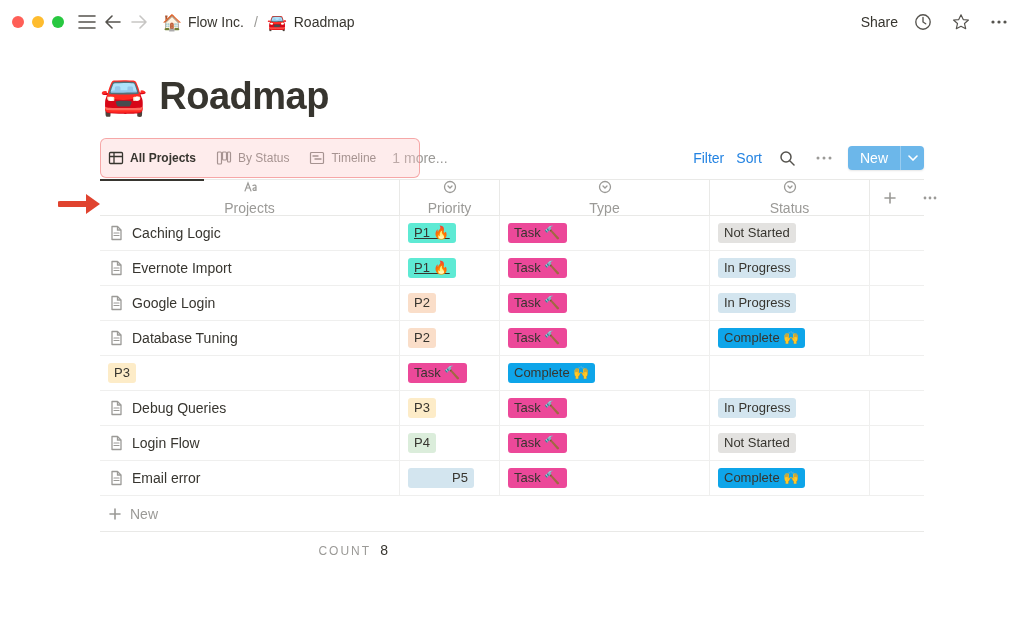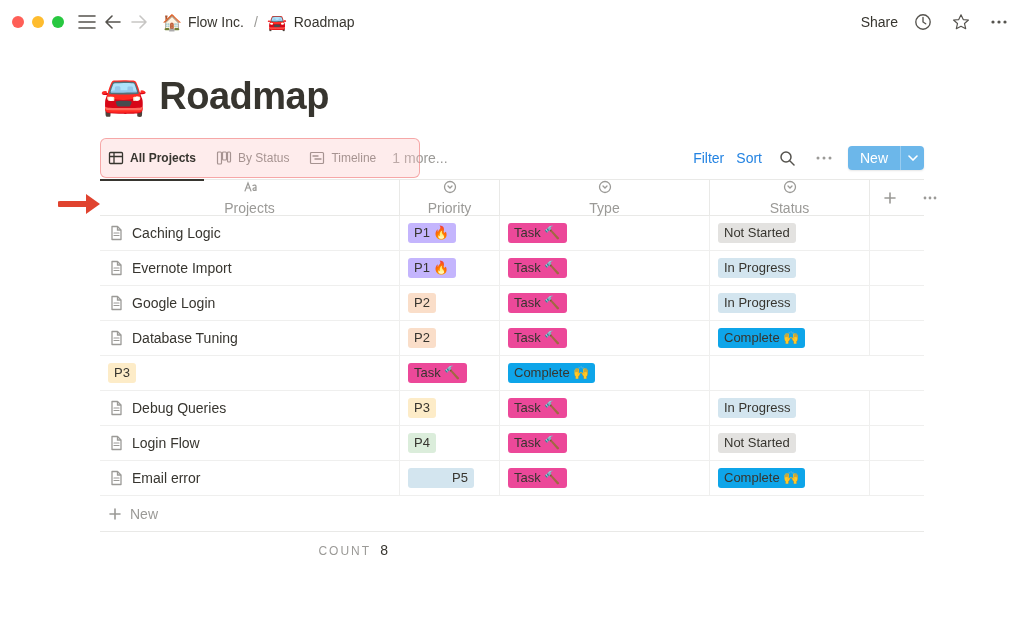--- a/index.html
+++ b/index.html
@@ -51,21 +51,21 @@
   .db-head { height: 36px; border-bottom: 1px solid #e9e9e7; color: #9b9a97; font-size: 14px; }
   .th { display: flex; align-items: center; gap: 6px; padding: 0 8px; height: 100%; border-right: 1px solid #e9e9e7; cursor: pointer; flex-direction: column; }
   .th:last-child, .th.nbr { border-right: none; }
   .db-row { height: 35px; border-bottom: 1px solid #efefee; font-size: 14px; }
   .cell { display: flex; align-items: center; padding: 0 8px; height: 100%; border-right: 1px solid #efefee; }
   .cell:last-child { border-right: none; }
   .title-cell { gap: 8px; cursor: pointer; }
   .title-cell .name { font-weight: 500; }
   .pill { display: inline-flex; align-items: center; padding: 1px 6px; border-radius: 3px; font-size: 13px; line-height: 1.4; white-space: nowrap; }
   .tag-task { background: #ec4899; }
-  .tag-p1 { background: #c4b5fd; }
+  .tag-p1 { background: #5eead4; text-decoration: underline; }
   .tag-p2 { background: #fadec9; }
   .tag-p3 { background: #fdecc8; }
   .tag-p4 { background: #dbeddb; }
   .tag-p5 { background: #d3e5ef; padding-left: 44px; }
   .tag-notstarted { background: #e3e2e0; }
   .tag-inprogress { background: #d3e5ef; }
   .tag-complete { background: #0ea5e9; }
   .db-newrow { display: flex; align-items: center; gap: 8px; height: 36px; padding: 0 8px; color: #9b9a97; border-bottom: 1px solid #e9e9e7; font-size: 14px; cursor: pointer; }
   .db-footer { display: grid; grid-template-columns: 300px 100px 210px 160px 80px; height: 36px; align-items: center; font-size: 12px; color: #9b9a97; }
   .count { text-align: right; padding-right: 12px; letter-spacing: 2px; }

